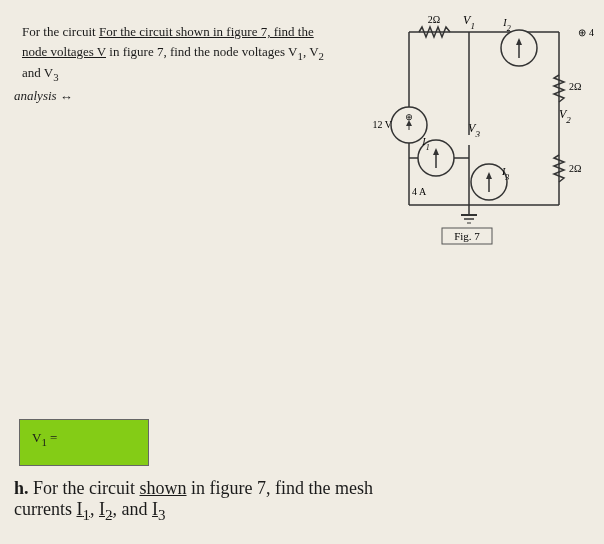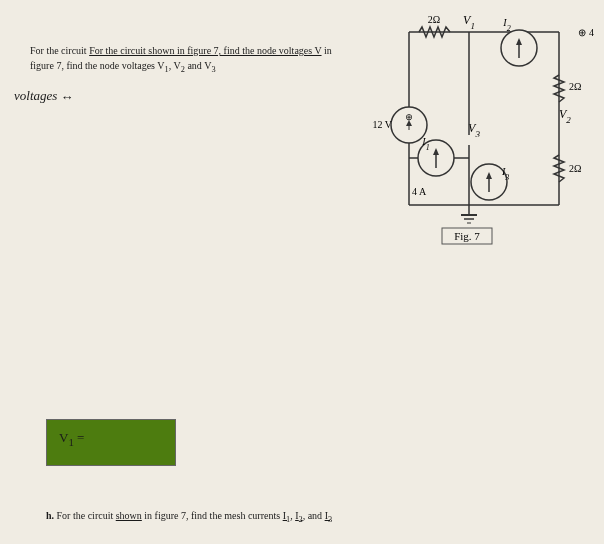--- a/index.html
+++ b/index.html
@@ -17,68 +17,66 @@
       height: 544px;
       background: #f0ece3;
       position: relative;
       padding: 18px 20px;
     }
 
     
     .problem-text {
       position: absolute;
       top: 22px;
-      left: 30px;
+      left: 22px;
       width: 320px;
-      font-size: 10px;
+      font-size: 13px;
       line-height: 1.5;
       color: #1a1a1a;
-      margin-top: 21px;
     }
 
     .underline {
       text-decoration: underline;
     }
 
     .analysis-label {
       position: absolute;
       top: 88px;
       left: 14px;
       font-size: 13px;
       color: #1a1a1a;
       font-style: italic;
     }
 
     
     .answer-box {
       position: absolute;
       bottom: 78px;
-      left: 46px;
+      left: 19px;
       width: 130px;
       border: 1px solid #666;
       padding: 8px 12px;
-      background: #4d7c0f;
+      background: #84cc16;
     }
 
     .answer-box .answer-line {
       font-size: 13px;
       color: #1a1a1a;
       margin-bottom: 6px;
       line-height: 1.6;
     }
 
     
     .part-h {
       position: absolute;
       bottom: 20px;
       left: 14px;
-      font-size: 10px;
+      font-size: 18px;
       color: #1a1a1a;
       width: 380px;
-      margin-left: 32px;
     }
 
     
     .circuit-area {
       position: absolute;
       top: 10px;
       right: 10px;
       width: 230px;
       height: 250px;
     }
@@ -94,21 +92,21 @@
 <div class="page">
 
   <div class="problem-text">
     <span>
       For the circuit <span class="underline">For the circuit shown in figure 7, find the node voltages V</span> in figure 7, find the node
       voltages V<sub>1</sub>, V<sub>2</sub> and V<sub>3</sub>
     </span>
   </div>
 
   <div class="analysis-label">
-    voltages ↔
+    analysis ↔
   </div>
 
   <div class="circuit-area">
     <svg class="circuit-svg" viewBox="0 0 230 250" xmlns="http://www.w3.org/2000/svg">
 
       <rect x="0" y="0" width="230" height="250" fill="#f0ece3"></rect>
 
       <text x="105" y="14" font-family="Times New Roman" font-size="12" text-anchor="middle" font-style="italic">V<tspan baseline-shift="sub" font-size="9">1</tspan></text>
 
       <text x="195" y="108" font-family="Times New Roman" font-size="12" text-anchor="start" font-style="italic">V<tspan baseline-shift="sub" font-size="9">2</tspan></text>

